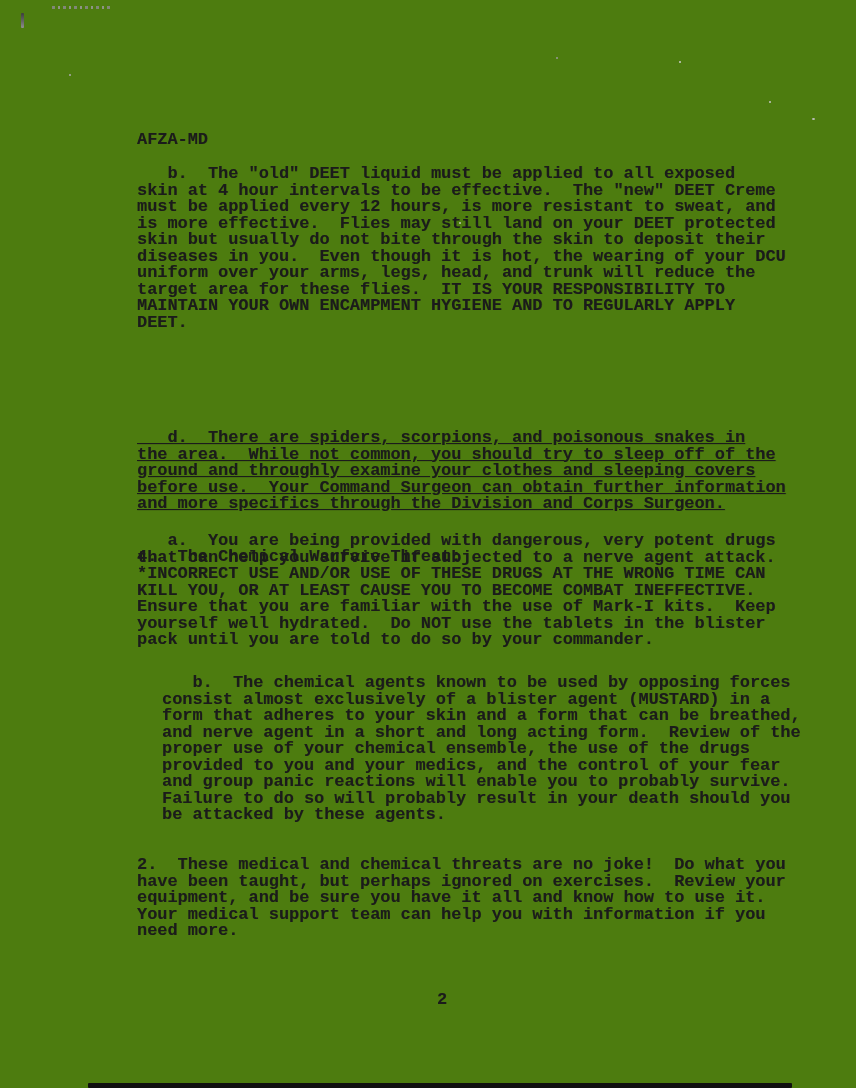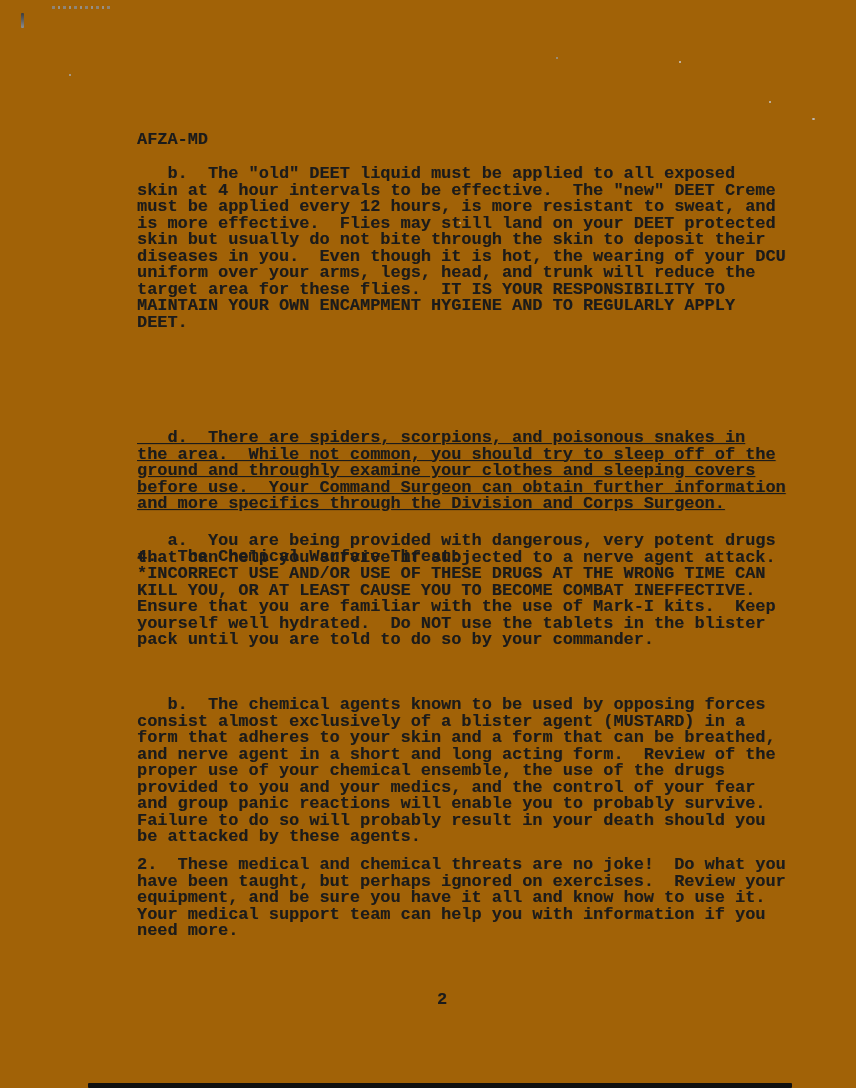--- a/index.html
+++ b/index.html
@@ -9,21 +9,21 @@
   }
   body {
     width: 856px;
     height: 1088px;
     position: relative;
     overflow: hidden;
   }
   .page {
     position: absolute;
     inset: 0;
-    background: #a16207;
+    background: #4d7c0f;
   }
   
   .typeblock {
     position: absolute;
     left: 137px;
     margin: 0;
     font-family: "Liberation Mono", "DejaVu Sans Mono", monospace;
     font-weight: 700;
     font-size: 16.9px;
     line-height: 16.5px;
@@ -31,21 +31,21 @@
     color: #1b1b1b;
     white-space: pre;
     text-shadow: 0.35px 0.35px 0 rgba(25,25,25,0.38);
   }
   .headerblock { top: 97px; line-height: 17.2px; }
   .para-3b { top: 166px; }
   .para-3c { top: 346px; }
   .para-3d { top: 430px; text-decoration: underline; }
   .heading-4 { top: 549px; }
   .para-4a { top: 533px; }
-  .para-4b { top: 697px; }
+  .para-4b { top: 675px; margin-left: 25px; }
   .para-5  { top: 857px; }
   .pagenum {
     left: 437px;
     top: 992px;
   }
   
   .artifact-dash {
     position: absolute;
     left: 52px;
     top: 6px;

